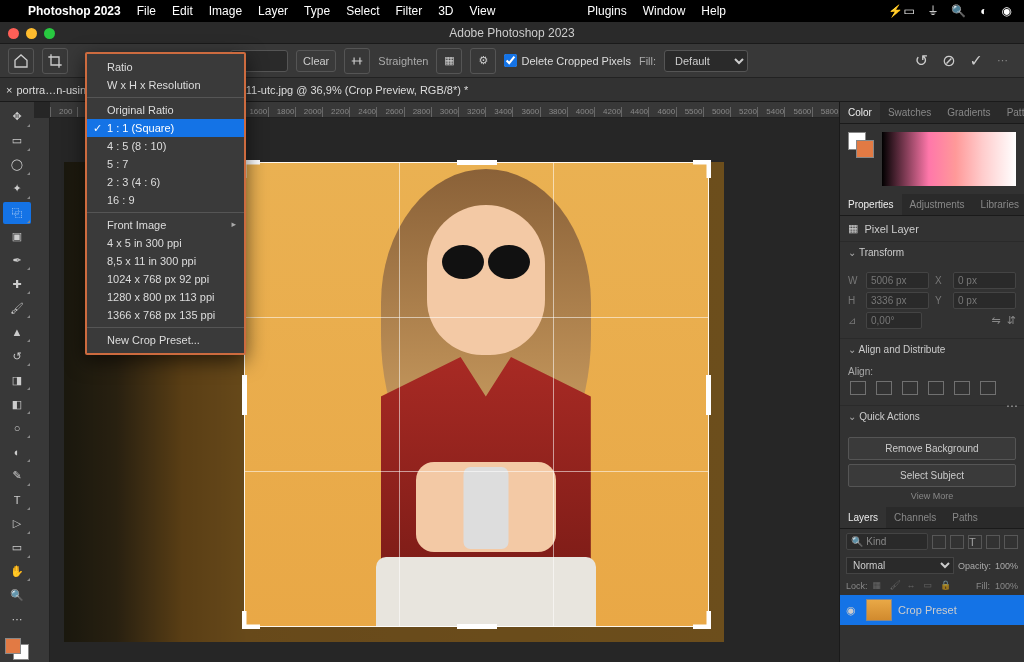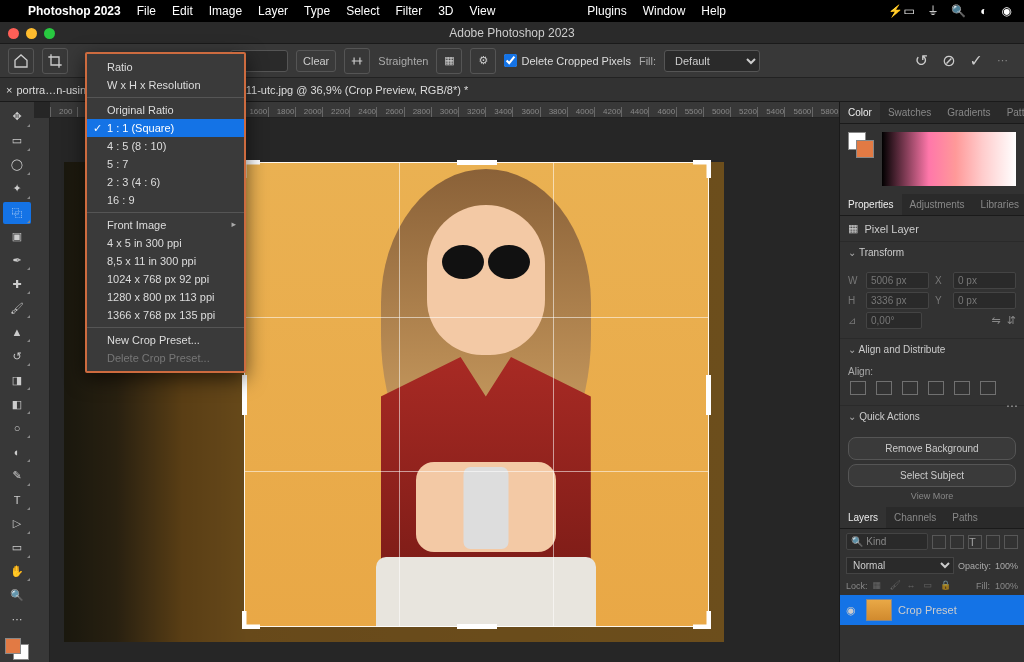--- a/index.html
+++ b/index.html
@@ -93,21 +93,21 @@
 .cbox{width:26px;height:26px;position:relative;}
 .cbox .a{position:absolute;left:0;top:0;width:18px;height:18px;background:#fff;border:1px solid #888;}
 .cbox .b{position:absolute;right:0;bottom:0;width:18px;height:18px;background:#e27a44;border:1px solid #888;}
 .grad{flex:1;height:54px;background:linear-gradient(90deg,#000,#f7a 35%,#f99 55%,#fcc 75%,#fff);}
 .section-body{padding:6px 8px;}
 .accordion{padding:5px 8px;color:#ccc;font-size:10px;border-top:1px solid #2a2a2a;}
 .accordion::before{content:"⌄ ";color:#aaa;}
 .dim-row{display:flex;gap:6px;margin:3px 0;align-items:center;}
 .dim-row label{color:#777;font-size:10px;width:12px;}
 .dim-field{flex:1;background:#2a2a2a;border:1px solid #444;padding:2px 4px;color:#777;font-size:10px;border-radius:2px;}
-.btn-row{background:#3a3a3a;border:1px solid #555;border-radius:8px;padding:5px;text-align:center;margin:4px 0;color:#ccc;font-size:10px;}
+.btn-row{background:#3a3a3a;border:1px solid #555;border-radius:2px;padding:5px;text-align:center;margin:4px 0;color:#ccc;font-size:10px;}
 .align-icons{display:flex;gap:10px;padding:4px 2px;}
 .align-icons div{width:16px;height:14px;border:1px solid #999;opacity:.6;}
 
 .layers-panel .filters{display:flex;align-items:center;gap:4px;padding:4px 6px;}
 .filters .kind{flex:1;background:#2a2a2a;border:1px solid #444;padding:2px 4px;font-size:10px;color:#888;border-radius:2px;}
 .filters .ic{width:14px;height:14px;border:1px solid #666;opacity:.7;}
 .blend-row{display:flex;align-items:center;padding:3px 6px;gap:4px;}
 .blend-row select{background:#2a2a2a;border:1px solid #444;color:#ccc;font-size:10px;padding:1px 2px;flex:1;}
 .blend-row .lbl{font-size:9px;color:#aaa;}
 .lock-row{display:flex;align-items:center;padding:3px 6px;gap:5px;font-size:9px;color:#888;}
@@ -178,21 +178,21 @@
       </svg>
   </div>
   <span class="opt-label">Straighten</span>
   <div class="opt-btn">▦</div>
   <div class="opt-btn">⚙</div>
   <label style="display:flex;align-items:center;gap:4px">
     <input type="checkbox" checked="" style="accent-color: rgb(20, 115, 230);">
     <span>Delete Cropped Pixels</span>
   </label>
   <span class="opt-label">Fill:</span>
-  <select class="opt-field" style="width:96px">
+  <select class="opt-field" style="width:84px">
     <option>Default</option>
   </select>
   <div class="actions-right">
     <span style="color:#ccc;font-size:16px">↺</span>
     <span style="color:#ccc;font-size:16px">⊘</span>
     <span style="color:#ccc;font-size:16px">✓</span>
     <span style="color:#888">⋯</span>
   </div>
 </div>
 
@@ -414,14 +414,13 @@
   <div class="item">16 : 9</div>
   <div class="sep"></div>
   <div class="item arrow">Front Image</div>
   <div class="item">4 x 5 in 300 ppi</div>
   <div class="item">8,5 x 11 in 300 ppi</div>
   <div class="item">1024 x 768 px 92 ppi</div>
   <div class="item">1280 x 800 px 113 ppi</div>
   <div class="item">1366 x 768 px 135 ppi</div>
   <div class="sep"></div>
   <div class="item">New Crop Preset...</div>
-  <div class="item dis">Delete Crop Preset...</div>
 </div>
 
 </body></html>

